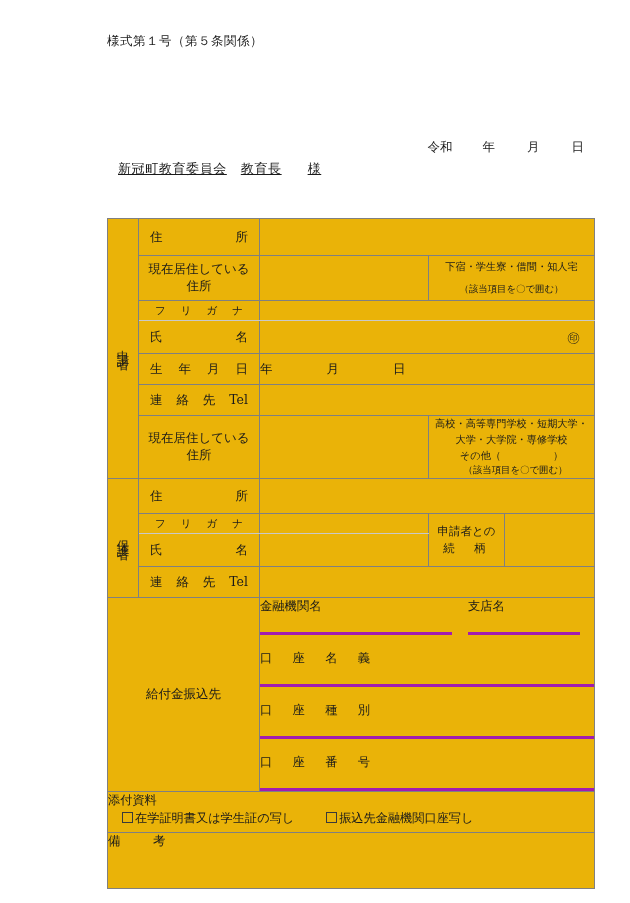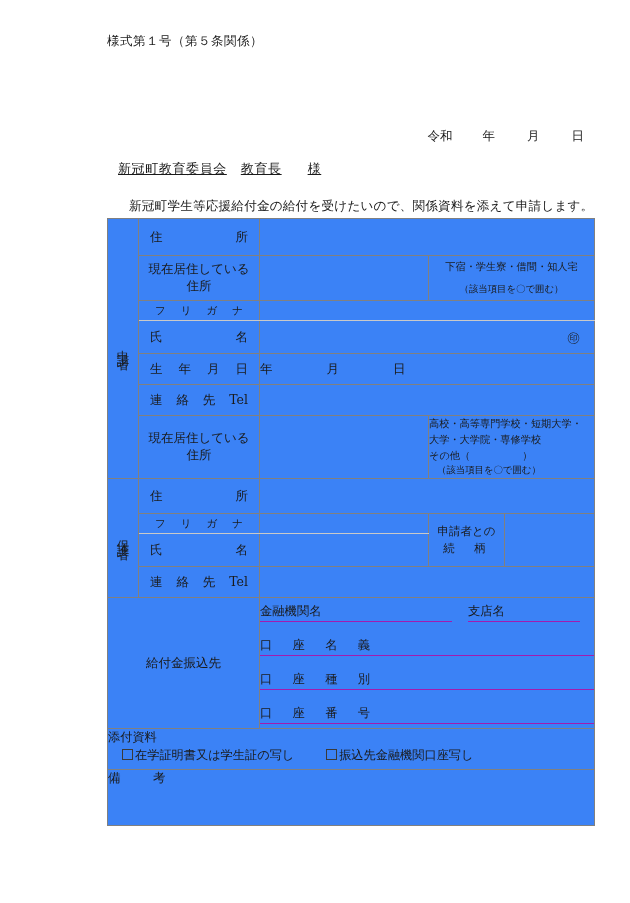--- a/index.html
+++ b/index.html
@@ -37,21 +37,21 @@
     top: 80px;
     width: 630px;
     text-align: center;
     font-size: 15.5px;
     letter-spacing: 1.2px;
     white-space: nowrap;
   }
   .date-line {
     position: absolute;
     right: 46px;
-    top: 128px;
+    top: 139px;
     font-size: 12.5px;
     white-space: nowrap;
   }
   .date-line .era { margin-right: 30px; }
   .date-line .y   { margin-right: 32px; }
   .date-line .m   { margin-right: 32px; }
 
   .addressee {
     position: absolute;
     left: 118px;
@@ -80,21 +80,21 @@
     top: 218px;
     width: 487px;
     border-collapse: collapse;
     table-layout: fixed;
     font-size: 12.5px;
   }
   .form-table td {
     border: 1px solid #808080;
     padding: 0;
     vertical-align: middle;
-    background: #3b82f6;
+    background: #eab308;
   }
 
   
   .rail {
     width: 31px;
     text-align: center;
     letter-spacing: 2px;
     line-height: 1.45;
     font-size: 12.5px;
   }
@@ -154,21 +154,21 @@
     font-size: 13px;
     line-height: 1;
   }
 
   
   .note {
     width: 166px;
     font-size: 10.2px;
     line-height: 1.55;
     padding: 4px 2px 4px 6px;
-    text-align: left;
+    text-align: center;
   }
   .note-cur { text-align: center; }
   .note-cur .n1 { display: block; margin-bottom: 7px; }
   .note-cur .n2 { display: block; font-size: 9.4px; }
   .note-school .s4 { display: block; padding-left: 8px; font-size: 9.4px; }
   .note-school .gap { display: inline-block; width: 52px; }
 
   .birth-val {
     font-size: 12.5px;
     padding-left: 68px;
@@ -191,22 +191,22 @@
     padding: 12px 20px 10px 8px;
   }
   .bank-row {
     display: flex;
     align-items: flex-end;
     margin-bottom: 15px;
     font-size: 12.3px;
   }
   .bank-row:last-child { margin-bottom: 0; }
   .bank-line {
-    border-bottom: 1px solid #a21caf;
-    padding-bottom: 1px;
+    border-bottom: 3px solid #a21caf;
+    padding-bottom: 17px;
     white-space: nowrap;
   }
   .bank-fill { flex: 1; }
   .bank-lbl-sp { letter-spacing: 4px; }
   .bank-bank   { width: 192px; }
   .bank-branch { width: 112px; margin-left: 16px; }
 
   
   .attach-body {
     padding: 3px 6px 3px 7px;
@@ -240,21 +240,20 @@
 
 
   <div class="date-line">
     <span class="era">令和</span><span class="y">年</span><span class="m">月</span><span class="d">日</span>
   </div>
 
   <div class="addressee">
     <span class="org">新冠町教育委員会</span><span class="role">教育長</span><span class="hon">様</span>
   </div>
 
-  <div class="intro">新冠町学生等応援給付金の給付を受けたいので、関係資料を添えて申請します。</div>
 
   <table class="form-table">
     <colgroup>
       <col style="width:31px">
       <col style="width:121px">
       <col style="width:169px">
       <col style="width:76px">
       <col style="width:90px">
     </colgroup>
     <tbody>

